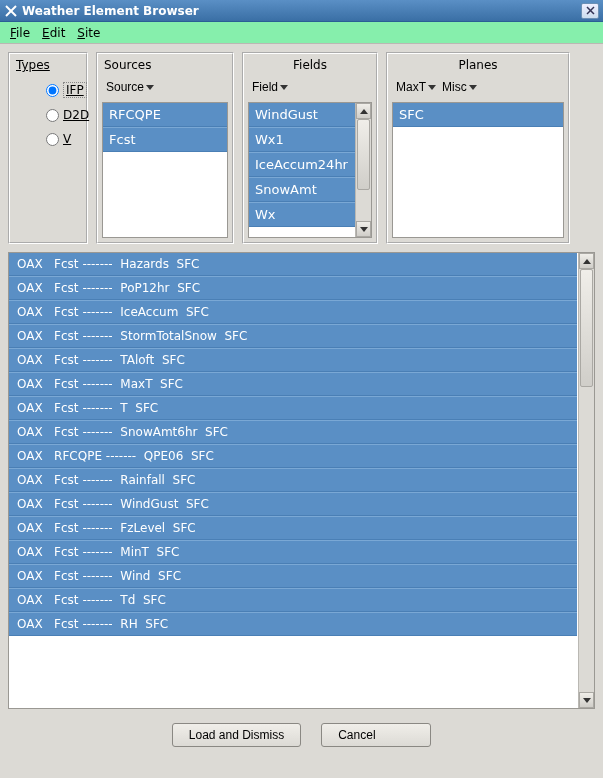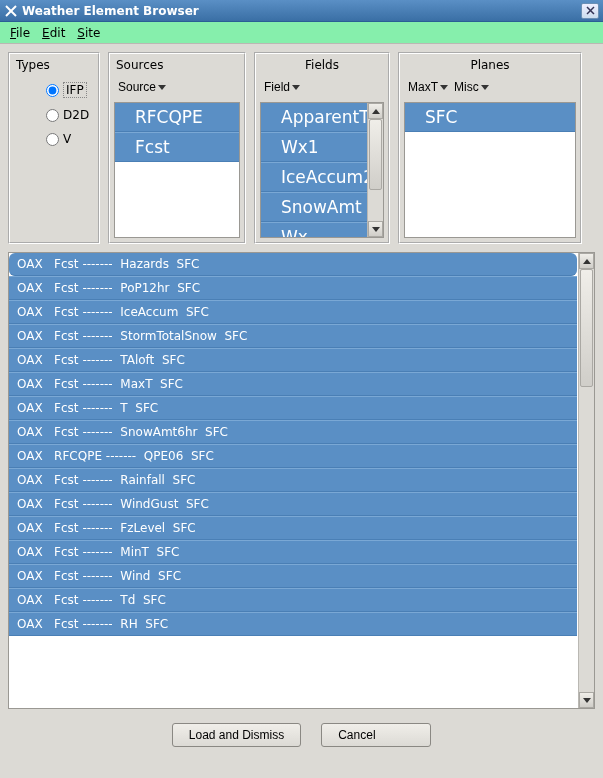--- a/index.html
+++ b/index.html
@@ -55,21 +55,21 @@
   padding: 8px;
   gap: 8px;
 }
 .panel {
   border: 2px groove #fff;
   background: #dcdad5;
   padding: 2px;
   display: flex;
   flex-direction: column;
 }
-.panel-types { width: 92px; height: 192px; }
+.panel-types { width: 80px; height: 192px; text-decoration: underline; }
 .panel-sources { width: 138px; height: 192px; }
 .panel-fields { width: 136px; height: 192px; }
 .panel-planes { width: 184px; height: 192px; }
 .panel-label {
   font-size: 12px;
   padding: 2px 4px 4px 4px;
 }
 .panel-label.center { text-align: center; }
 .panel-toolbar {
   display: flex;
@@ -116,22 +116,22 @@
   overflow: hidden;
   margin: 0 2px 2px 2px;
   position: relative;
 }
 .listbox.withscroll { padding-right: 16px; }
 .listbox .item {
   background: #5a8fc5;
   color: #fff;
   border-top: 1px solid #7aa8d5;
   border-bottom: 1px solid #4a7fb5;
-  padding: 4px 20px;
-  font-size: 17px;
+  padding: 4px 6px;
+  font-size: 13px;
   cursor: pointer;
   white-space: nowrap;
 }
 .listbox .item:first-child { border-top: none; }
 .vscroll {
   position: absolute;
   right: 0; top: 0; bottom: 0;
   width: 16px;
   background: #dcdad5;
   border-left: 1px solid #bab8b3;
@@ -174,21 +174,21 @@
 .results .row {
   background: #5a8fc5;
   color: #fff;
   border-top: 1px solid #7aa8d5;
   border-bottom: 1px solid #4a7fb5;
   padding: 4px 8px;
   font-size: 12px;
   white-space: pre;
   cursor: pointer;
 }
-.results .row:first-child { border-top: none; border-radius: 6px; }
+.results .row:first-child { border-top: none; }
 .results-wrap .vscroll { right:0; top:0; bottom:0; }
 .buttons {
   display: flex;
   justify-content: center;
   gap: 20px;
   padding: 14px 0;
 }
 .btn {
   background: linear-gradient(to bottom, #f0eee9, #dcdad5);
   border: 1px solid #8a8883;
@@ -262,21 +262,21 @@
 
   <div class="panel panel-fields">
     <div class="panel-label center">Fields</div>
     <div class="panel-toolbar">
       <button class="dropbtn">
         <span>Field</span>
         <span class="tri"></span>
       </button>
     </div>
     <div class="listbox withscroll" id="fields-list">
-      <div class="item">ApparentT</div>
+      <div class="item">WindGust</div>
         <div class="item">Wx1</div>
         <div class="item">IceAccum24hr</div>
         <div class="item">SnowAmt</div>
         <div class="item">Wx</div>
         <div class="vscroll">
         <div class="arrow">
             <span class="t-up"></span>
           </div>
         <div class="track">
           <div class="thumb" style="top:0;height:70%;"></div>

